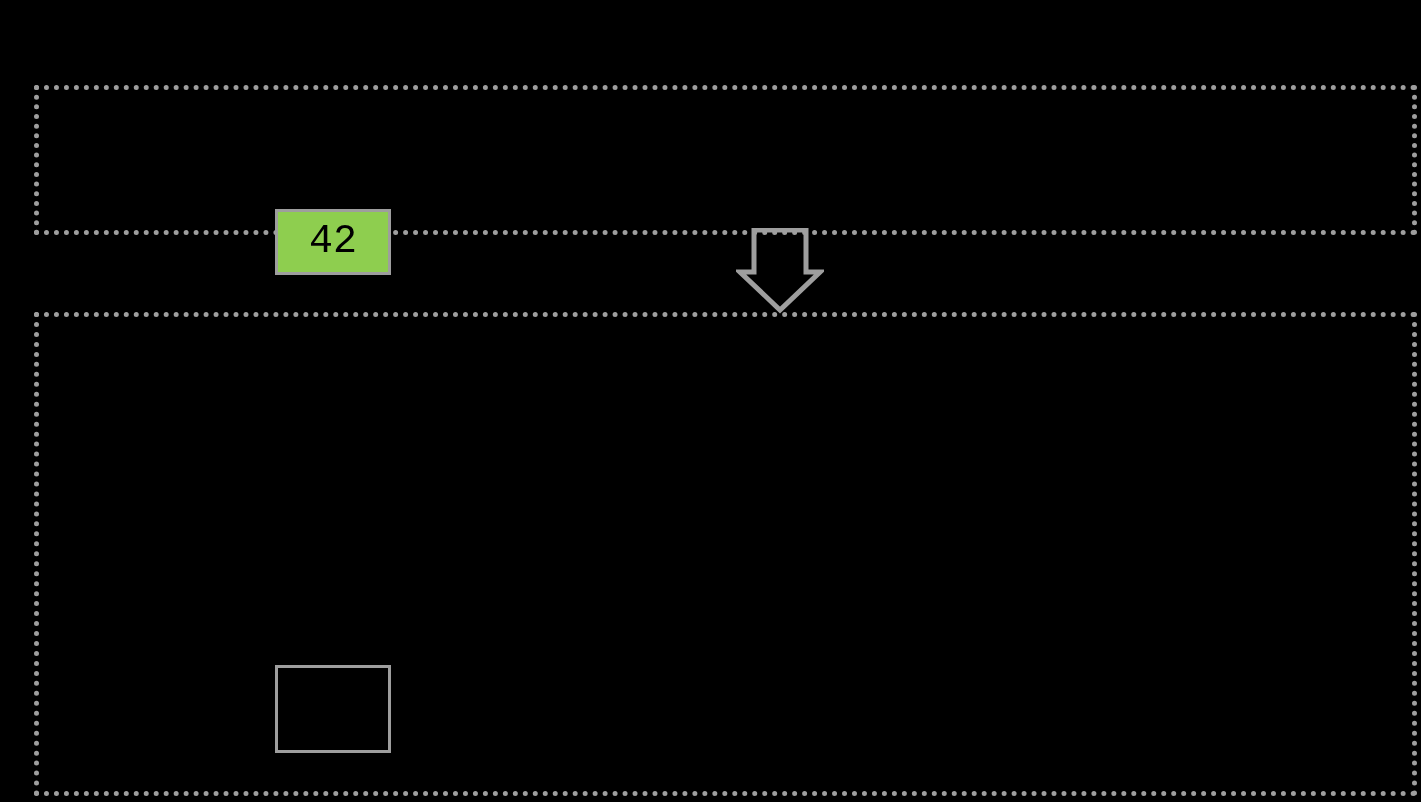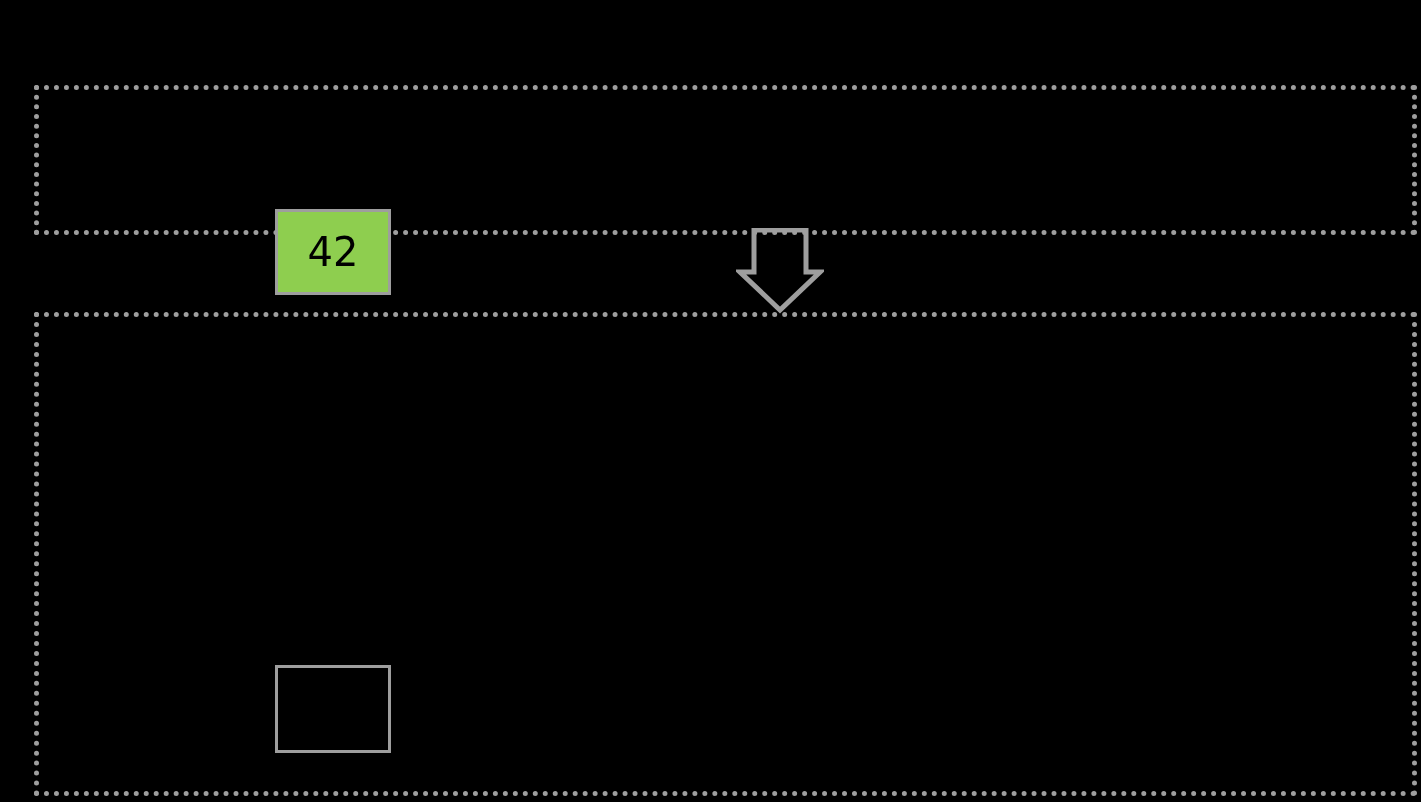--- a/index.html
+++ b/index.html
@@ -61,21 +61,22 @@
     background: #8ece4f;
   }
   .value-box.empty {
     background: transparent;
   }
 
   #source-box {
     left: 236px;
     top: 119px;
     width: 116px;
-    height: 86px;
+    height: 66px;
+    font-family: Liberation Mono, monospace;
   }
   #target-slot-box {
     left: 236px;
     top: 348px;
     width: 116px;
     height: 88px;
   }
 
   
   #flow-arrow {

